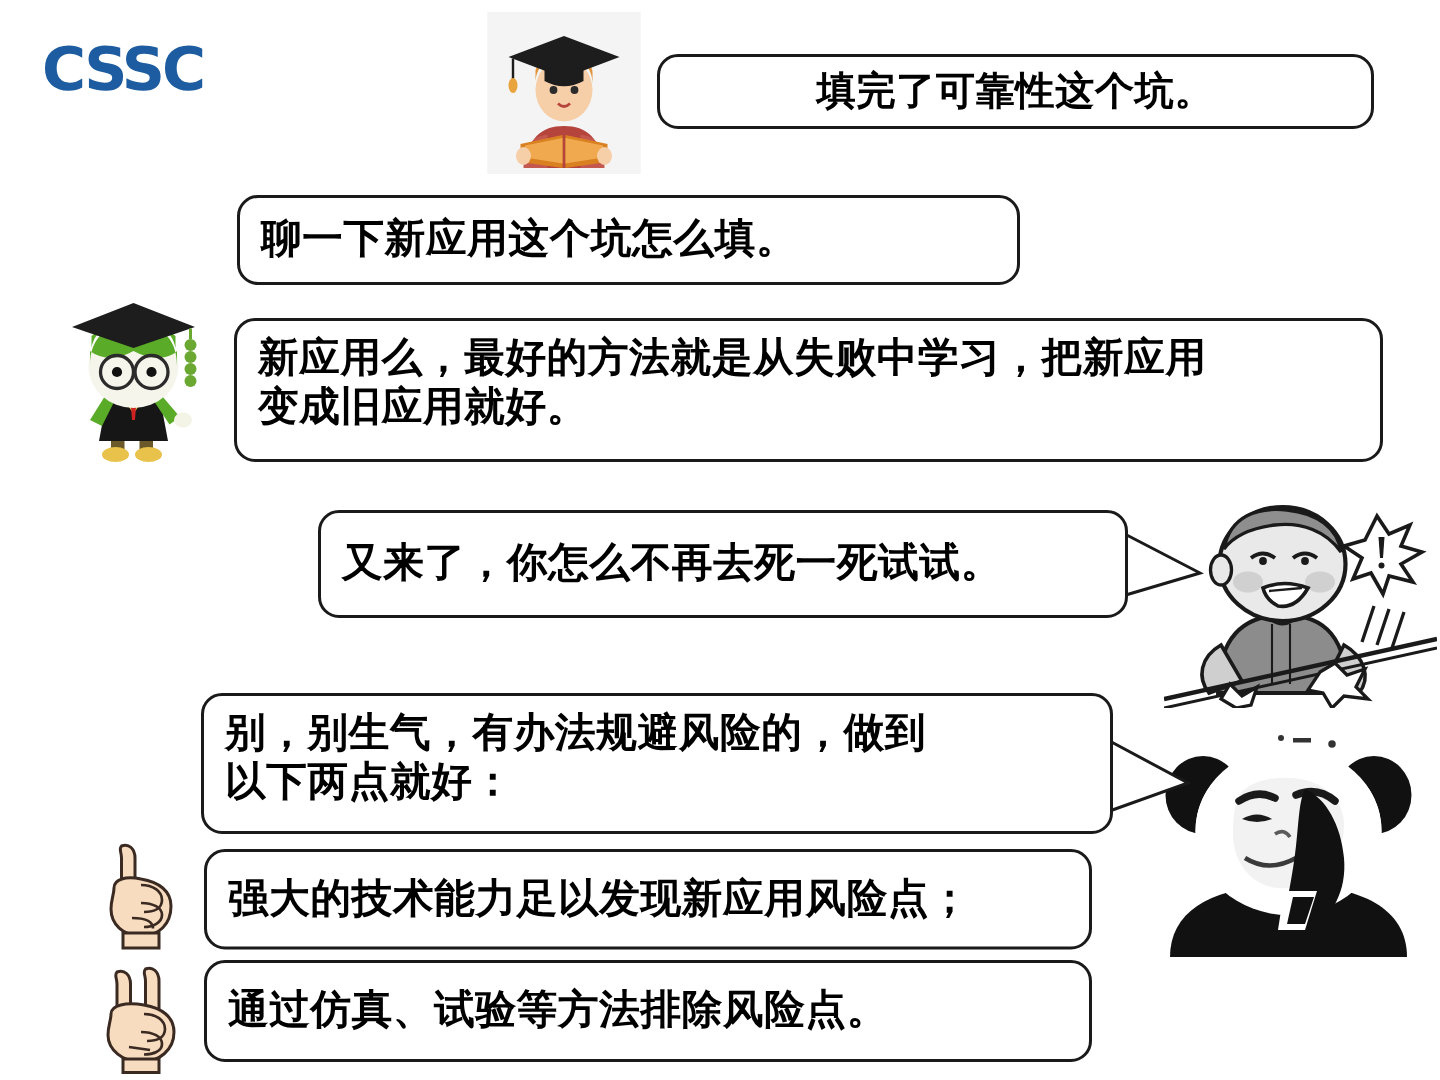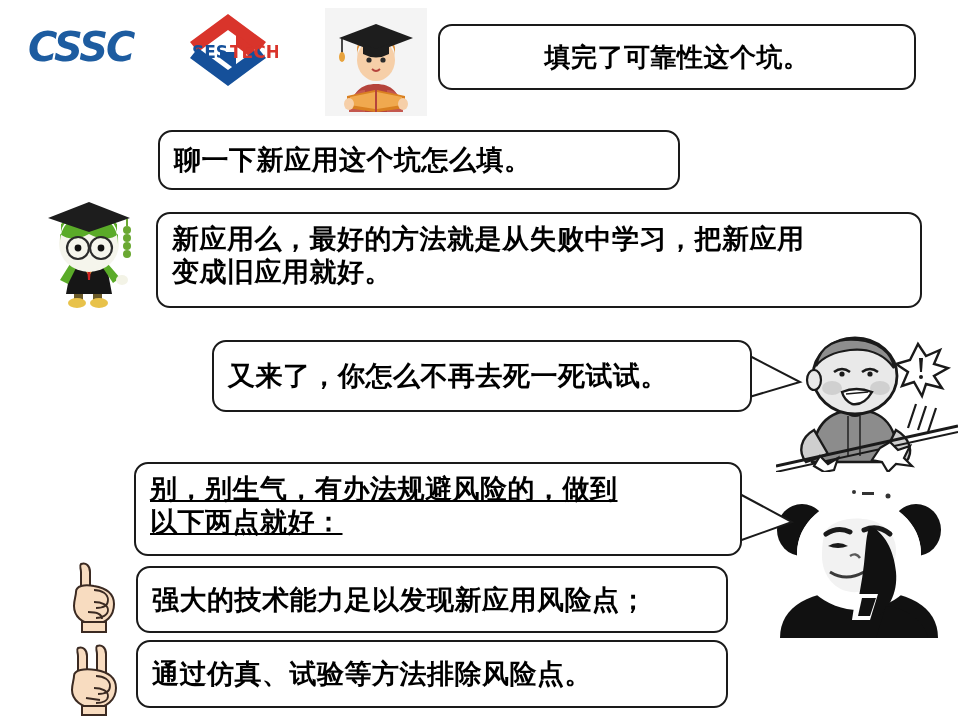--- a/index.html
+++ b/index.html
@@ -34,53 +34,40 @@
   }
   .b-center .txt{width:100%;text-align:center;}
 
   
   .tail{position:absolute;z-index:4;}
 
   
   .cssc{
     position:absolute;
     font-family:"DejaVu Sans","Liberation Sans",sans-serif;
-    font-weight:bold;font-style:italic;
+    font-weight:bold;
     color:#1d5ca0;
     font-size:40px;
     letter-spacing:-2px;
     z-index:3;
   }
 
   
   .art{position:absolute;z-index:3;}
 
   
   .tile{background:#f4f4f4;}
 </style>
 </head>
 <body>
 
 <div class="stage">
 
   <div class="cssc" style="left:28px;top:24px;">CSSC</div>
 
-  <div class="art" style="left:178px;top:8px;width:100px;height:84px;">
-    <svg width="100" height="84" viewBox="0 0 100 84">
-
-      <path d="M50 6 L88 34 L80 44 L50 22 L20 44 L12 34 Z" fill="#d9342b"></path>
-      <path d="M58 26 L76 40 L76 52 L58 38 Z" fill="#d9342b"></path>
-
-      <path d="M50 78 L12 50 L20 40 L50 62 L80 40 L88 50 Z" fill="#15509a"></path>
-      <path d="M42 44 L58 44 L58 62 L42 50 Z" fill="#15509a"></path>
-
-      <text x="14" y="50" font-family="DejaVu Sans, sans-serif" font-size="17" font-weight="bold" fill="#15509a">SES</text>
-      <text x="52" y="50" font-family="DejaVu Sans, sans-serif" font-size="17" font-weight="bold" fill="#d9342b">TECH</text>
-    </svg>
-  </div>
 
   <div class="art tile" style="left:325px;top:8px;width:102px;height:108px;">
     <svg width="102" height="108" viewBox="0 0 102 108">
       <rect width="102" height="108" fill="#f4f4f4"></rect>
 
       <path d="M26 104 C26 84 36 76 51 76 C66 76 76 84 76 104 Z" fill="#b5443c"></path>
 
       <path d="M24 104 C24 88 32 82 40 82 L40 104 Z" fill="#c4584f"></path>
       <path d="M78 104 C78 88 70 82 62 82 L62 104 Z" fill="#c4584f"></path>
 
@@ -252,21 +239,21 @@
 
       <path d="M10 36 C10 30 20 28 32 30 C44 32 52 38 52 48 C52 60 42 68 30 68 C18 68 8 60 8 50 C8 44 10 40 10 36 Z" fill="#f8dcc0" stroke="#3b2a22" stroke-width="2"></path>
       <path d="M32 36 C40 36 46 40 46 46 C46 52 40 54 34 54" fill="none" stroke="#3b2a22" stroke-width="1.8"></path>
       <path d="M30 48 C38 48 44 51 44 56 C44 61 38 63 32 63" fill="none" stroke="#3b2a22" stroke-width="1.8"></path>
       <path d="M22 58 L36 60" fill="none" stroke="#3b2a22" stroke-width="1.8"></path>
 
       <path d="M18 66 L42 66 L42 75 L18 75 Z" fill="#f8dcc0" stroke="#3b2a22" stroke-width="2"></path>
     </svg>
   </div>
 
-  <div class="bubble b-center" style="left:438px;top:24px;width:478px;height:66px;">
+  <div class="bubble b-center" style="left:438px;top:36px;width:478px;height:50px;">
     <span class="txt" style="font-size:26px;">填完了可靠性这个坑。</span>
   </div>
 
   <div class="bubble" style="left:158px;top:130px;width:522px;height:60px;">
     <span class="txt" style="font-size:27px;">聊一下新应用这个坑怎么填。</span>
   </div>
 
   <div class="bubble" style="left:156px;top:212px;width:766px;height:96px;align-items:flex-start;padding-top:8px;">
     <span class="txt" style="font-size:27px;">新应用么，最好的方法就是从失败中学习，把新应用
 变成旧应用就好。</span>
@@ -276,21 +263,21 @@
     <span class="txt" style="font-size:27px;">又来了，你怎么不再去死一死试试。</span>
   </div>
   <div class="tail" style="left:744px;top:352px;width:62px;height:52px;">
     <svg width="62" height="52" viewBox="0 0 62 52">
       <path d="M2 2 L56 30 L2 46" fill="#ffffff" stroke="#1a1a1a" stroke-width="2"></path>
       <rect x="0" y="4" width="6" height="40" fill="#ffffff"></rect>
     </svg>
   </div>
 
   <div class="bubble" style="left:134px;top:462px;width:608px;height:94px;align-items:flex-start;padding-top:8px;">
-    <span class="txt" style="font-size:27px;text-decoration:underline;">别，别生气，有办法规避风险的，做到
+    <span class="txt" style="font-size:27px;">别，别生气，有办法规避风险的，做到
 以下两点就好：</span>
   </div>
   <div class="tail" style="left:734px;top:490px;width:64px;height:58px;">
     <svg width="64" height="58" viewBox="0 0 64 58">
       <path d="M2 2 L58 32 L2 52" fill="#ffffff" stroke="#1a1a1a" stroke-width="2"></path>
       <rect x="0" y="4" width="6" height="46" fill="#ffffff"></rect>
     </svg>
   </div>
 
   <div class="bubble" style="left:136px;top:566px;width:592px;height:67px;">

